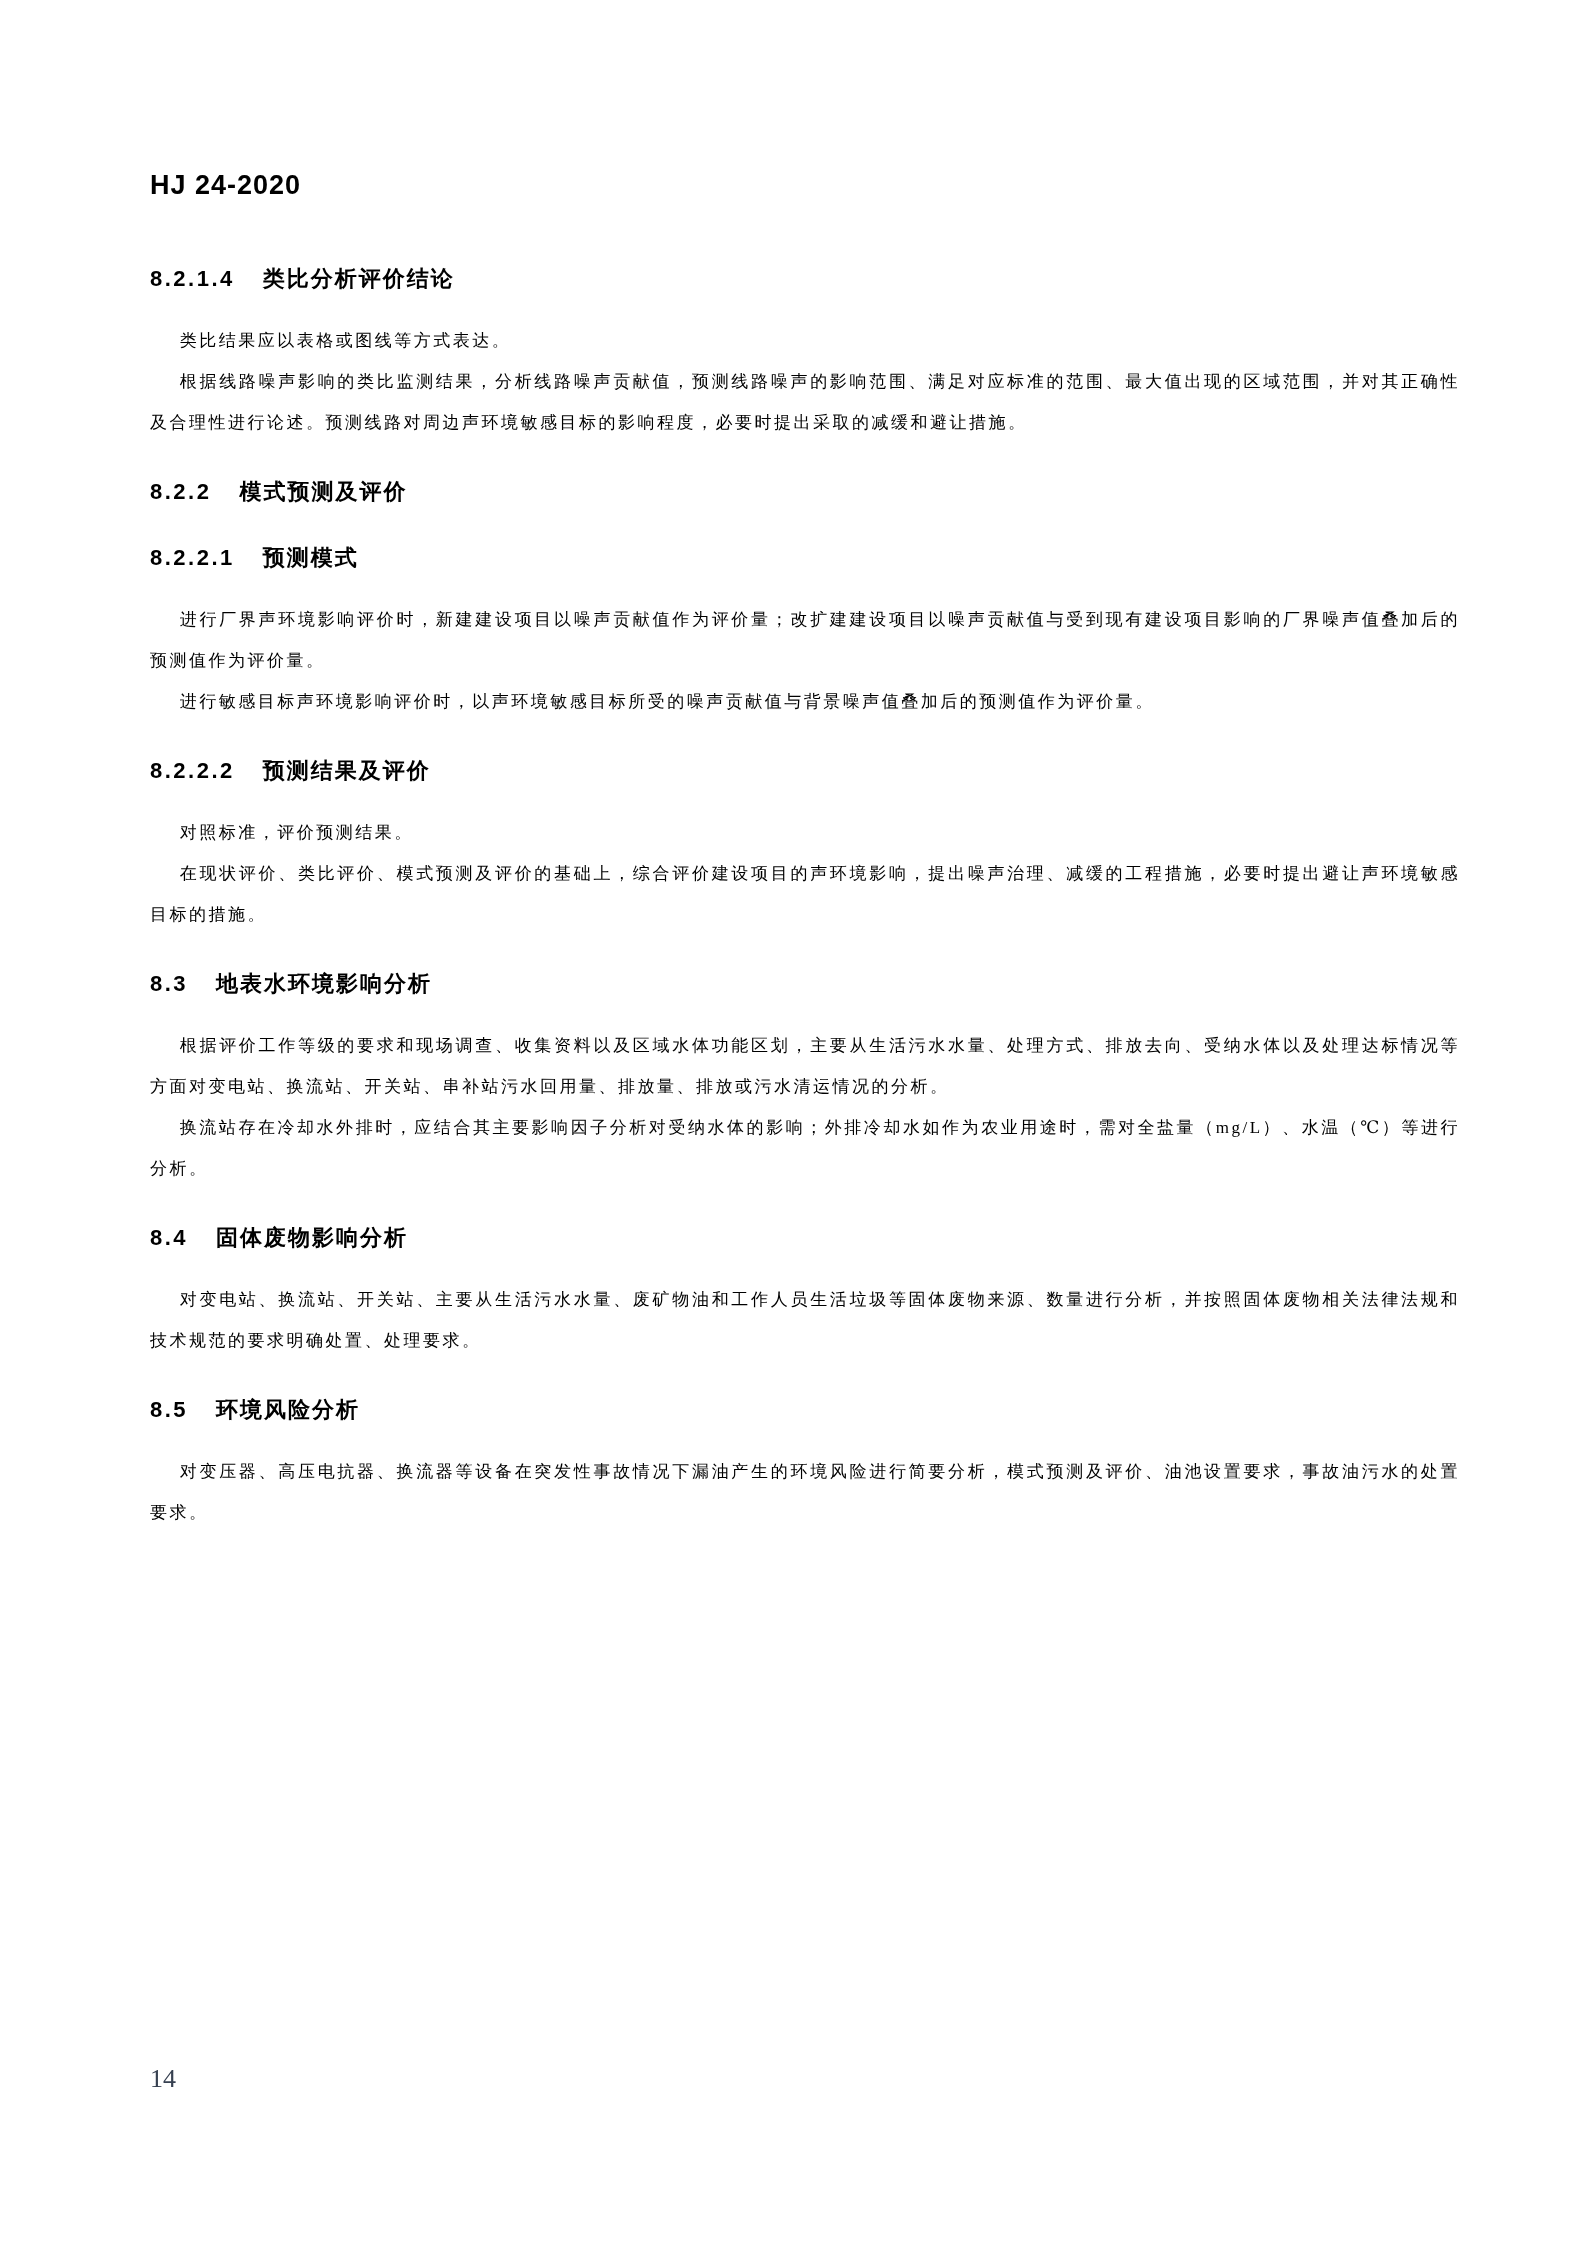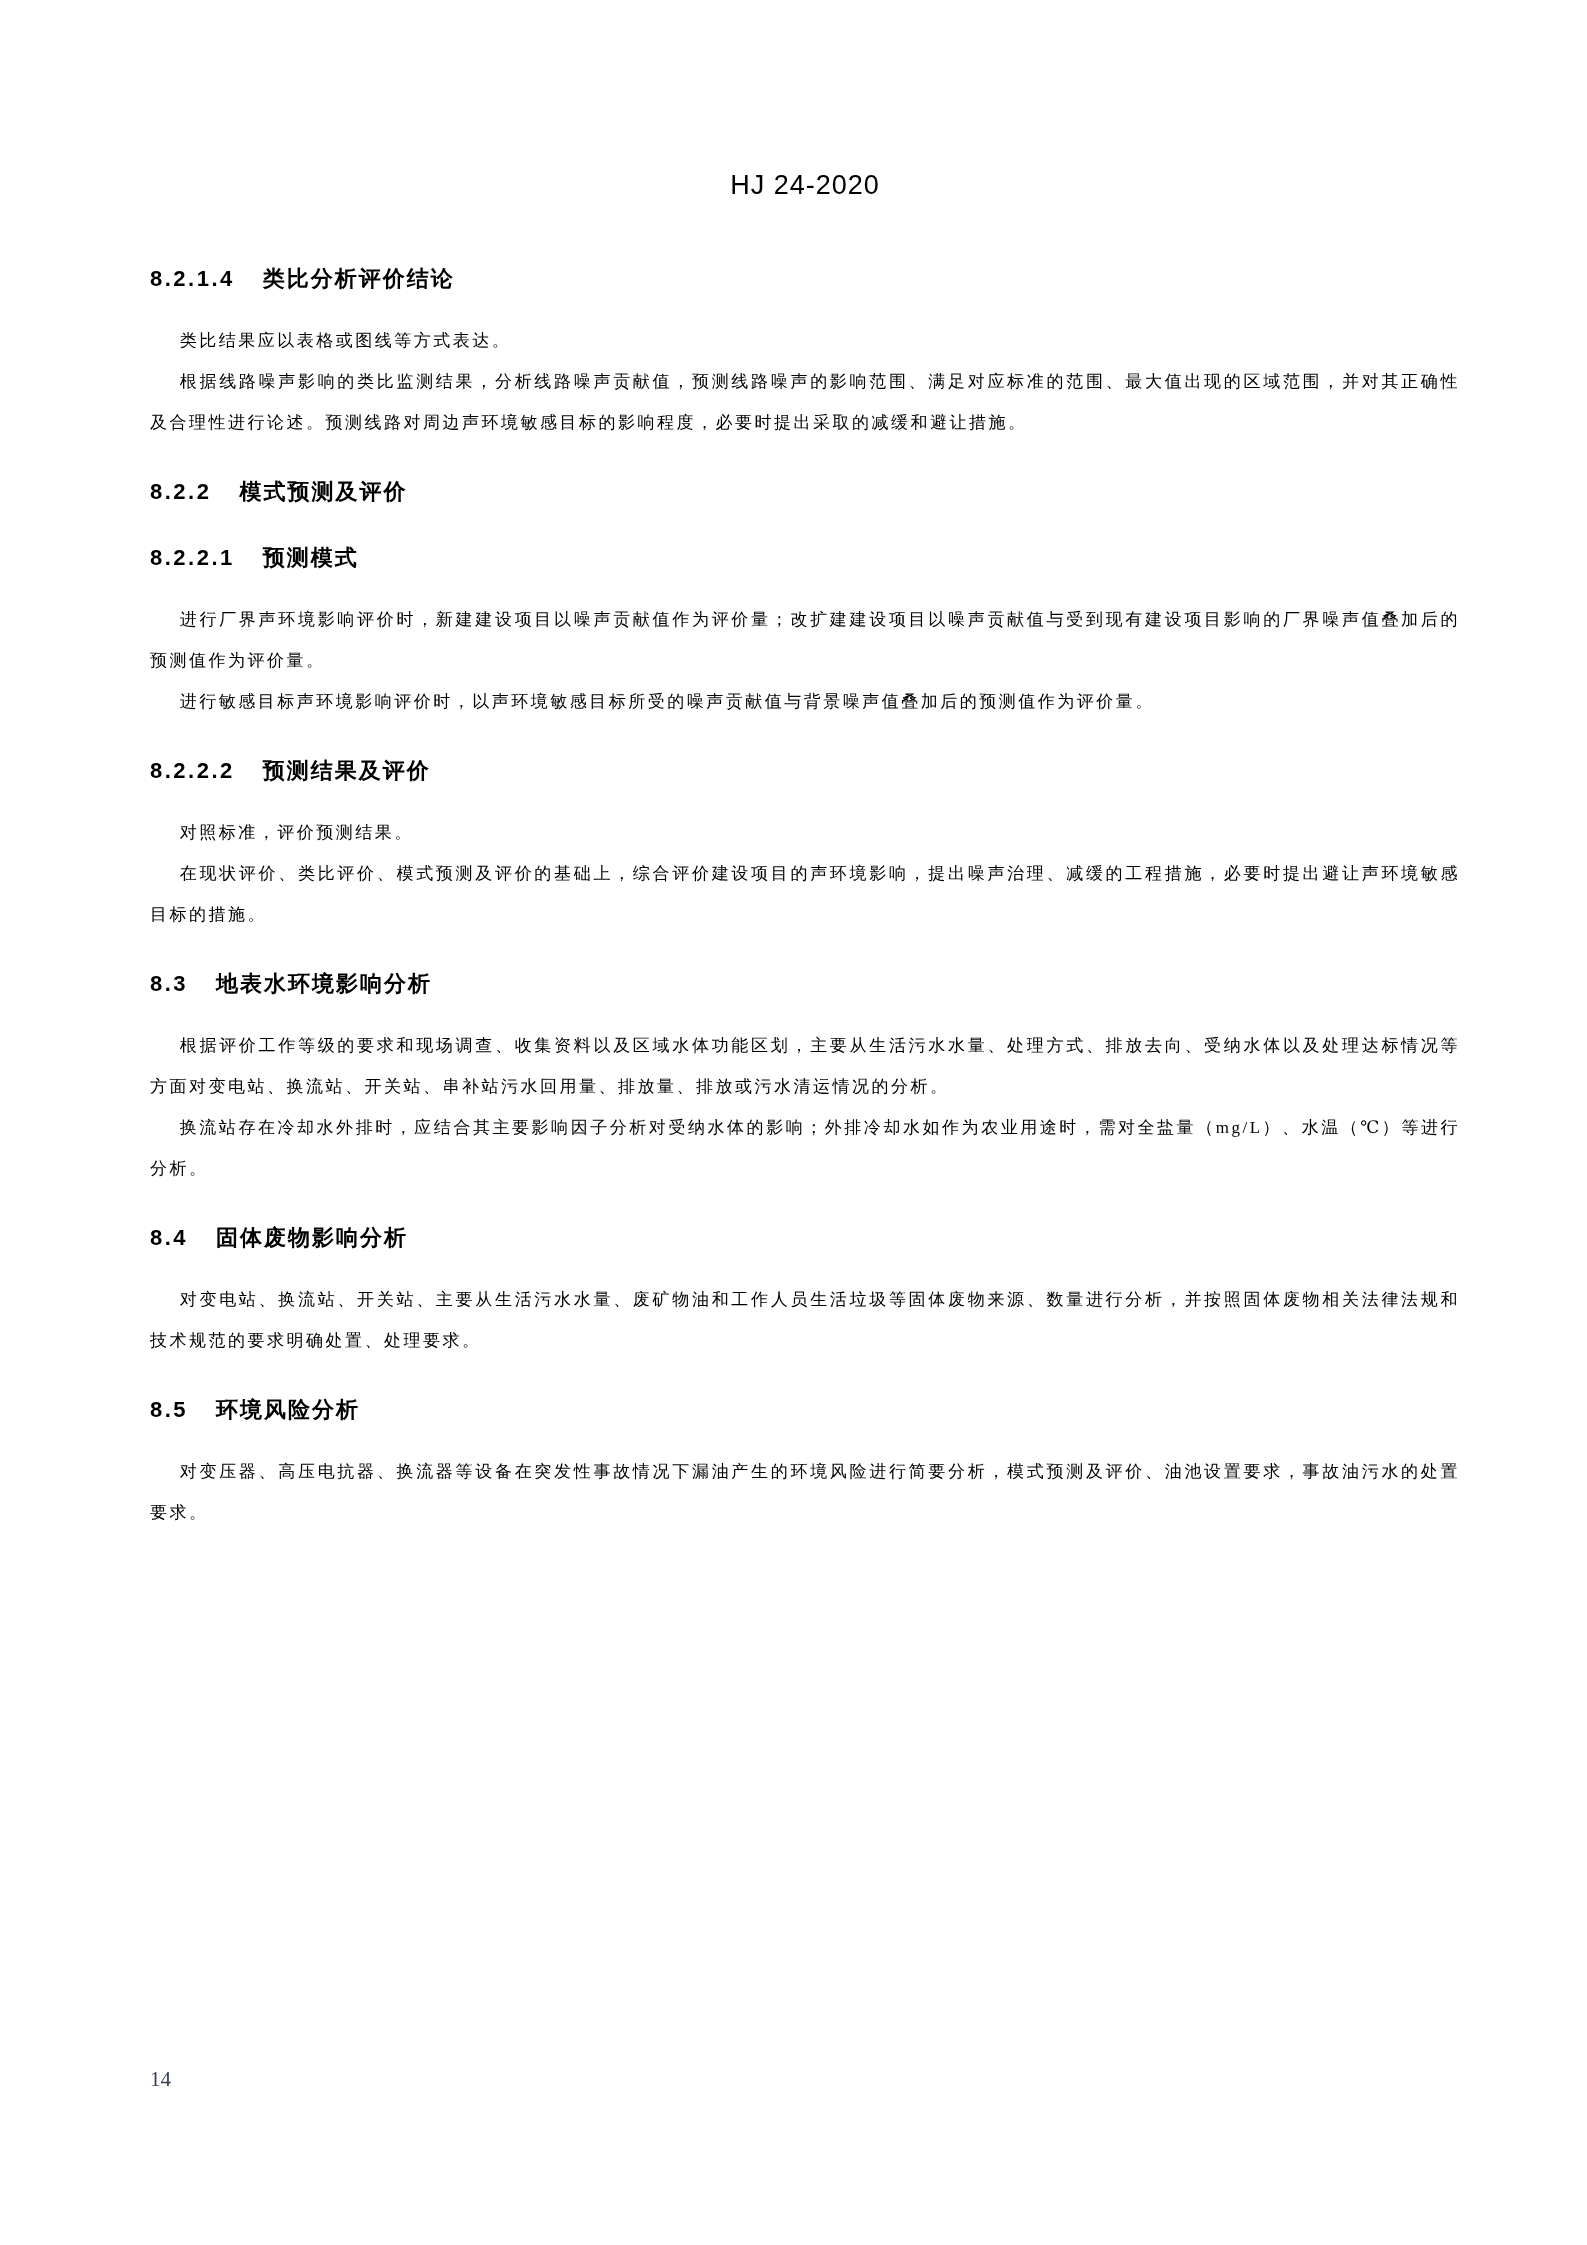--- a/index.html
+++ b/index.html
@@ -13,26 +13,25 @@
     color: #000000;
   }
   .page {
     position: absolute;
     inset: 0;
     padding: 168px 127px 0 150px;
     background: #ffffff;
   }
   .doc-header {
     font-family: "Liberation Sans", "DejaVu Sans", sans-serif;
-    font-weight: 400;
+    font-weight: 700;
     font-size: 27px;
     line-height: 34px;
     letter-spacing: 1px;
     color: #000000;
-    text-align: center;
   }
   .doc-body {
     margin-top: 60px;
   }
   .heading {
     font-family: "Liberation Sans", "DejaVu Sans", sans-serif;
     font-weight: bold;
     font-size: 22px;
     line-height: 34px;
     margin: 32px 0 24px 0;
@@ -50,21 +49,21 @@
     text-align: justify;
     text-justify: inter-ideograph;
     text-indent: 1.75em;
     margin: 0;
   }
   .page-footer {
     position: absolute;
     left: 150px;
     top: 2062px;
     font-family: "Liberation Serif", "DejaVu Serif", serif;
-    font-size: 21px;
+    font-size: 26px;
     line-height: 34px;
     color: #374151;
   }
 </style>
 </head>
 <body>
 
 <div class="page">
   <div class="doc-header">HJ 24-2020</div>
 

